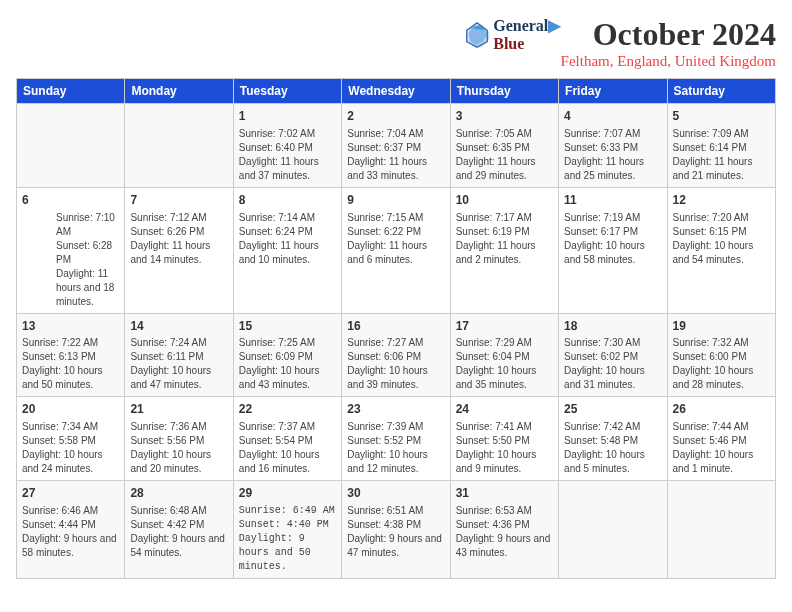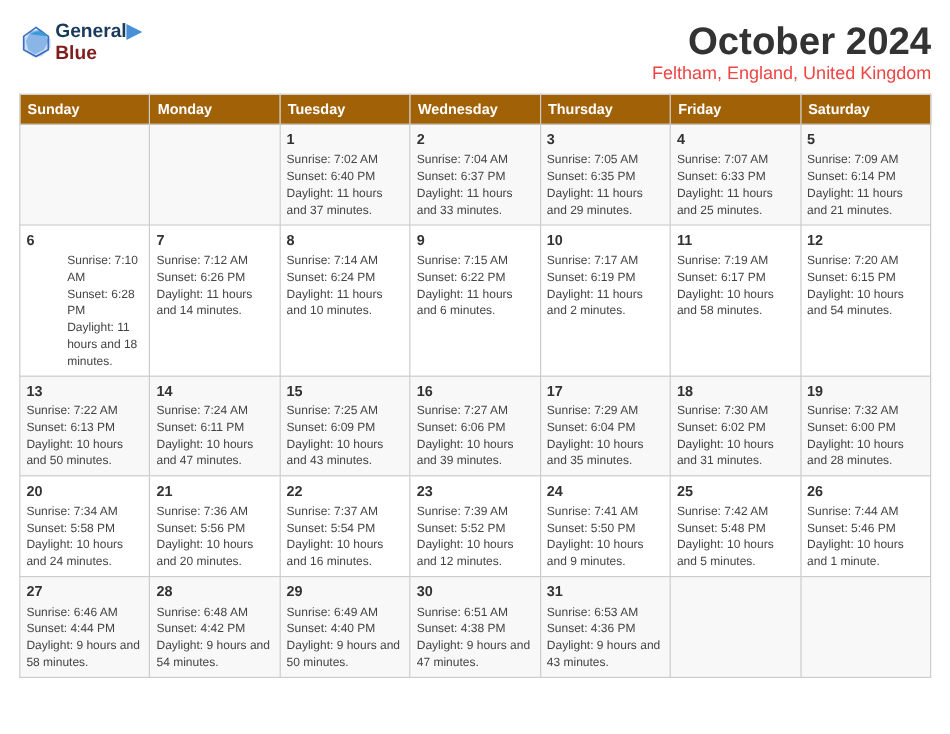--- a/index.html
+++ b/index.html
@@ -5,23 +5,24 @@
     * { box-sizing: border-box; margin: 0; padding: 0; }
     body {
       font-family: Arial, sans-serif;
       background: #fff;
       width: 792px;
       min-height: 612px;
       padding: 16px;
     }
     .header {
       display: flex;
-      justify-content: space-between;
+      justify-content: flex-end;
       align-items: flex-start;
       margin-bottom: 8px;
+      font-family: Liberation Serif, serif;
     }
     .logo {
       display: flex;
       align-items: center;
     }
     .logo-icon {
       width: 28px;
       height: 28px;
       margin-right: 2px;
     }
@@ -36,21 +37,21 @@
     .location {
       font-size: 15px;
       color: #ef4444;
     }
     table {
       width: 100%;
       border-collapse: collapse;
       font-size: 10.5px;
     }
     thead tr th {
-      background-color: #a16207;
+      background-color: #1d4ed8;
       color: #fff;
       text-align: left;
       padding: 5px 6px;
       font-size: 12px;
       font-weight: bold;
       border: 1px solid #ccc;
     }
     tbody tr td {
       vertical-align: top;
       border: 1px solid #ccc;
@@ -285,21 +286,21 @@
 Daylight: 9 hours and 58 minutes.</div>
         </td>
         <td>
           <span class="day-num">28</span>
           <div class="cell-content" style="white-space: pre-line;">Sunrise: 6:48 AM
 Sunset: 4:42 PM
 Daylight: 9 hours and 54 minutes.</div>
         </td>
         <td>
           <span class="day-num">29</span>
-          <div class="cell-content" style="white-space: pre-line;">Sunrise: 6:49 AM
+          <div class="cell-content" style="white-space: pre-line; font-family: Liberation Mono, monospace;">Sunrise: 6:49 AM
 Sunset: 4:40 PM
 Daylight: 9 hours and 50 minutes.</div>
         </td>
         <td>
           <span class="day-num">30</span>
           <div class="cell-content" style="white-space: pre-line;">Sunrise: 6:51 AM
 Sunset: 4:38 PM
 Daylight: 9 hours and 47 minutes.</div>
         </td>
         <td>

